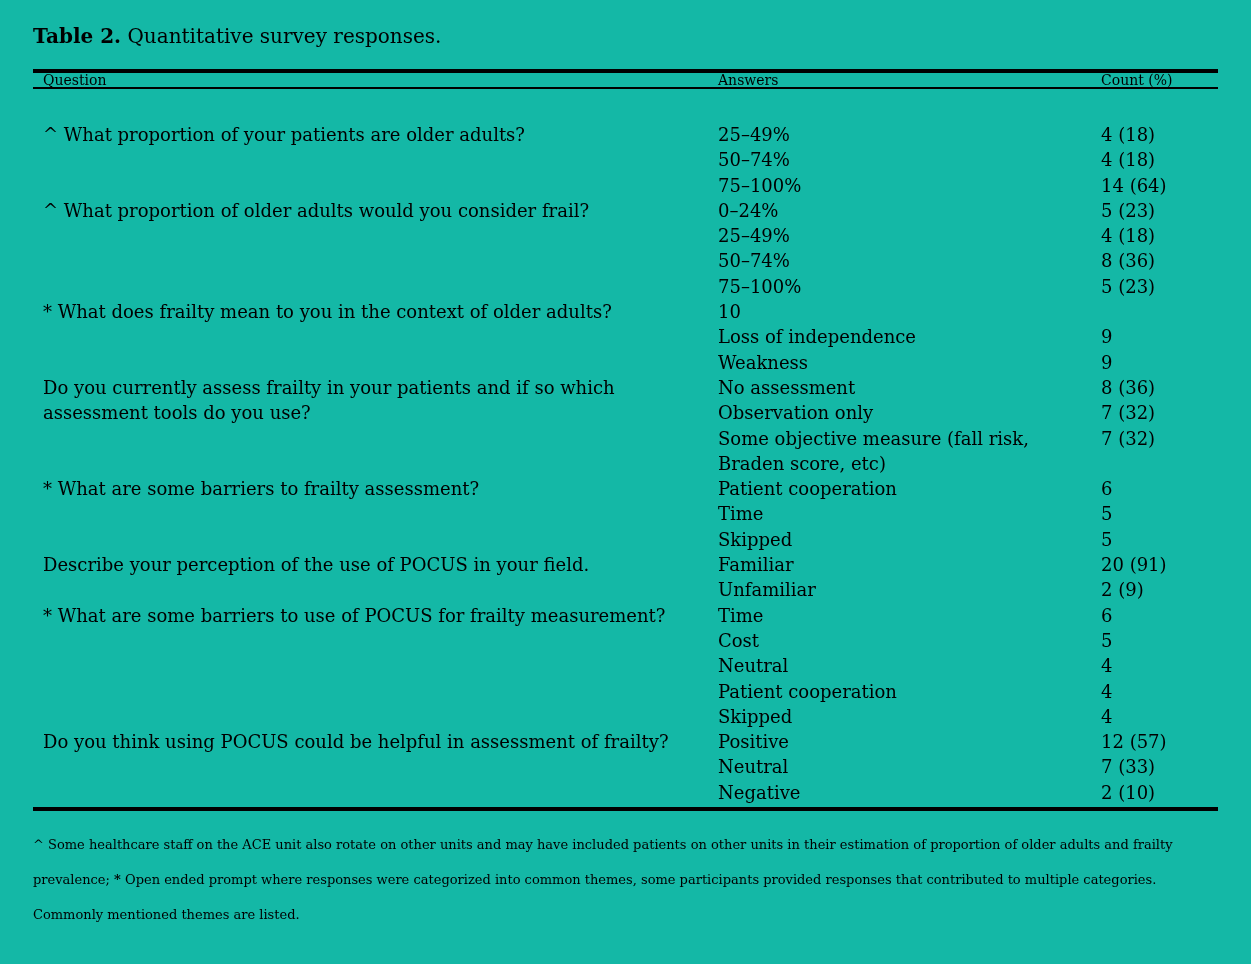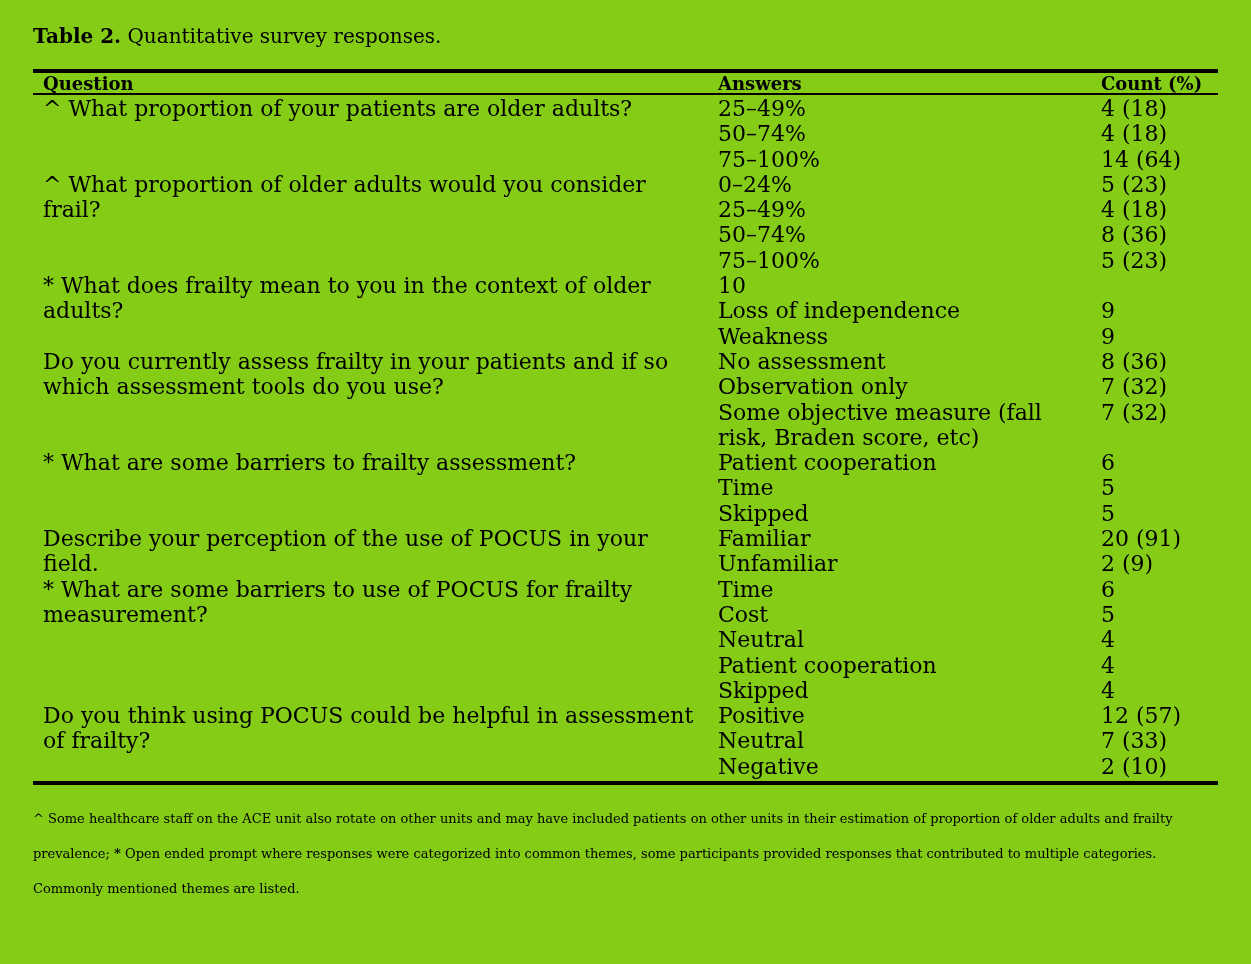--- a/index.html
+++ b/index.html
@@ -1,21 +1,21 @@
 <!DOCTYPE html>
 <html><head>
 <meta charset="utf-8">
 <style>
   * { margin: 0; padding: 0; box-sizing: border-box; }
   html, body { background: #ffffff; }
   .page {
     position: relative;
     width: 1251px;
     height: 964px;
-    background: #84cc16;
+    background: #14b8a6;
     color: #000000;
     font-family: "DejaVu Serif", "Liberation Serif", serif;
     overflow: hidden;
   }
   .content {
     margin-left: 33px;
     width: 1185px;
     padding-top: 24px;
   }
   .caption {
@@ -23,31 +23,32 @@
     line-height: 25px;
     margin-bottom: 20px;
   }
   .bold { font-weight: bold; }
   .rule { width: 100%; background: #000000; }
   .rule.thick { height: 4px; }
   .rule.thin { height: 2px; }
   .header-row {
     display: flex;
     align-items: center;
-    height: 20px;
-    font-weight: bold;
-    font-size: 18px;
+    height: 14px;
+    font-weight: normal;
+    font-size: 14px;
   }
   .col-q { width: 685px; padding-left: 10px; }
   .col-a { width: 383px; }
   .col-c { flex: 1; }
   .tbody {
-    font-size: 22px;
+    font-size: 18px;
     line-height: 25.3px;
     padding: 1px 0 2px 0;
+    margin-top: 32px;
   }
   .group { display: flex; align-items: flex-start; }
   .group .qcell {
     width: 685px;
     padding-left: 10px;
     padding-right: 24px;
   }
   .group .answers { flex: 1; }
   .aline { display: flex; align-items: flex-start; }
   .aline .atext { width: 383px; padding-right: 12px; }

